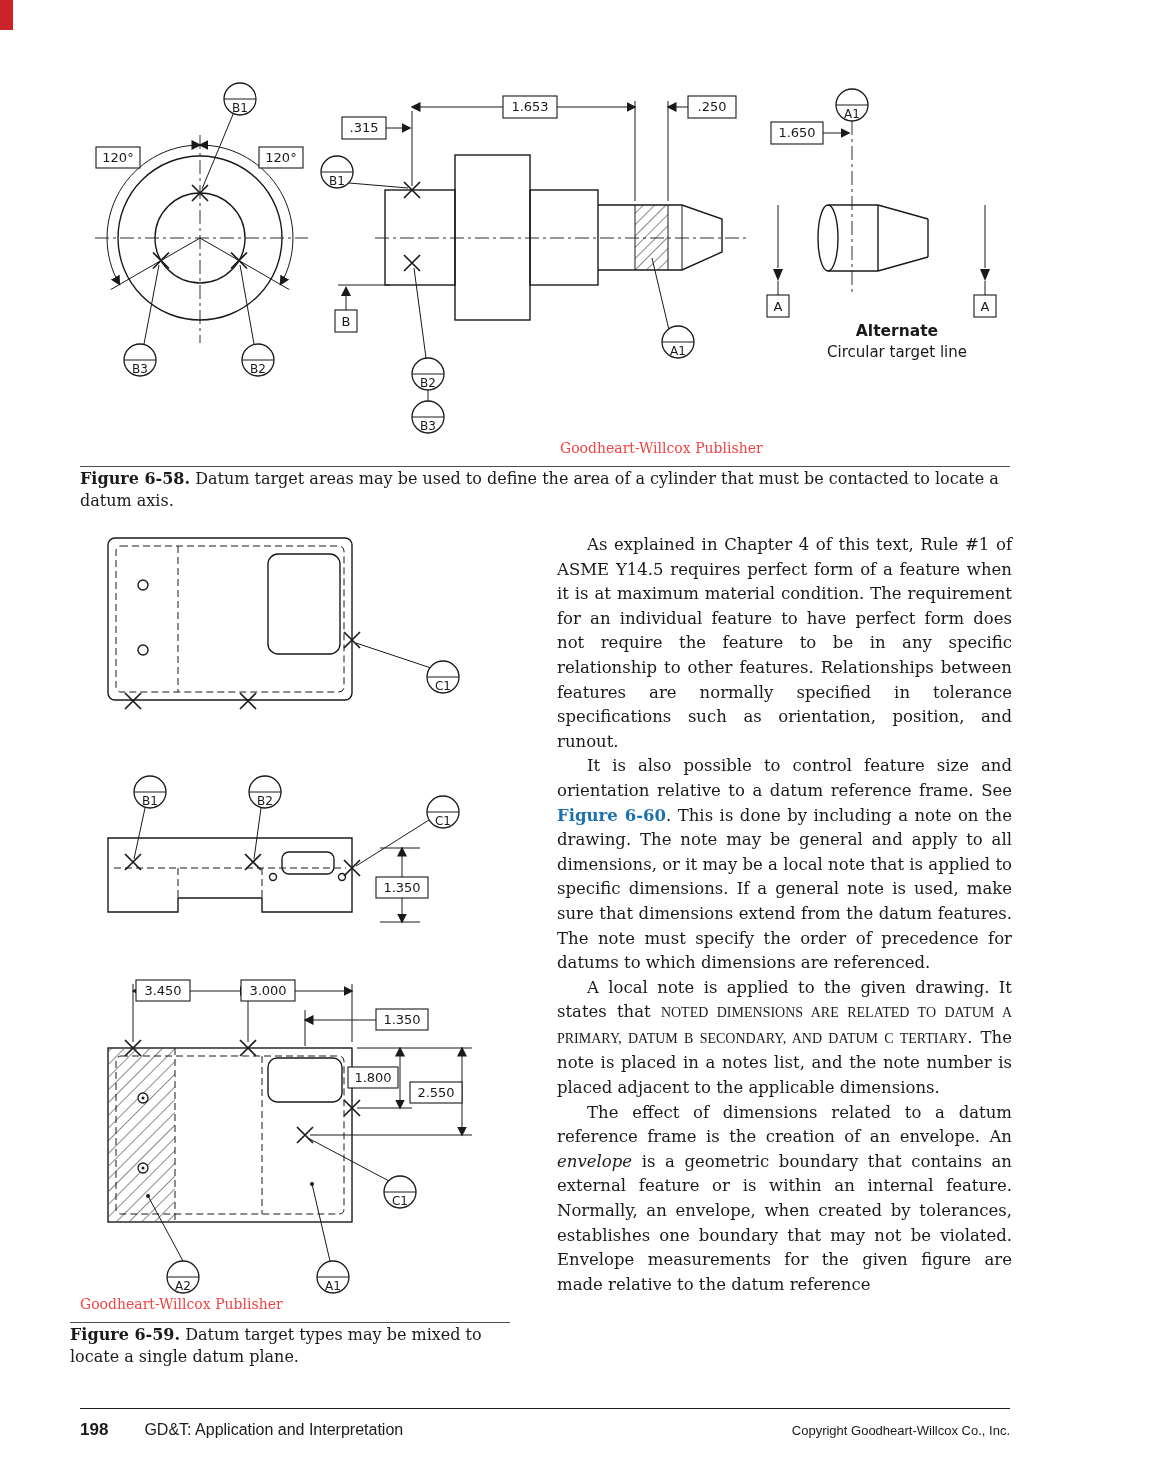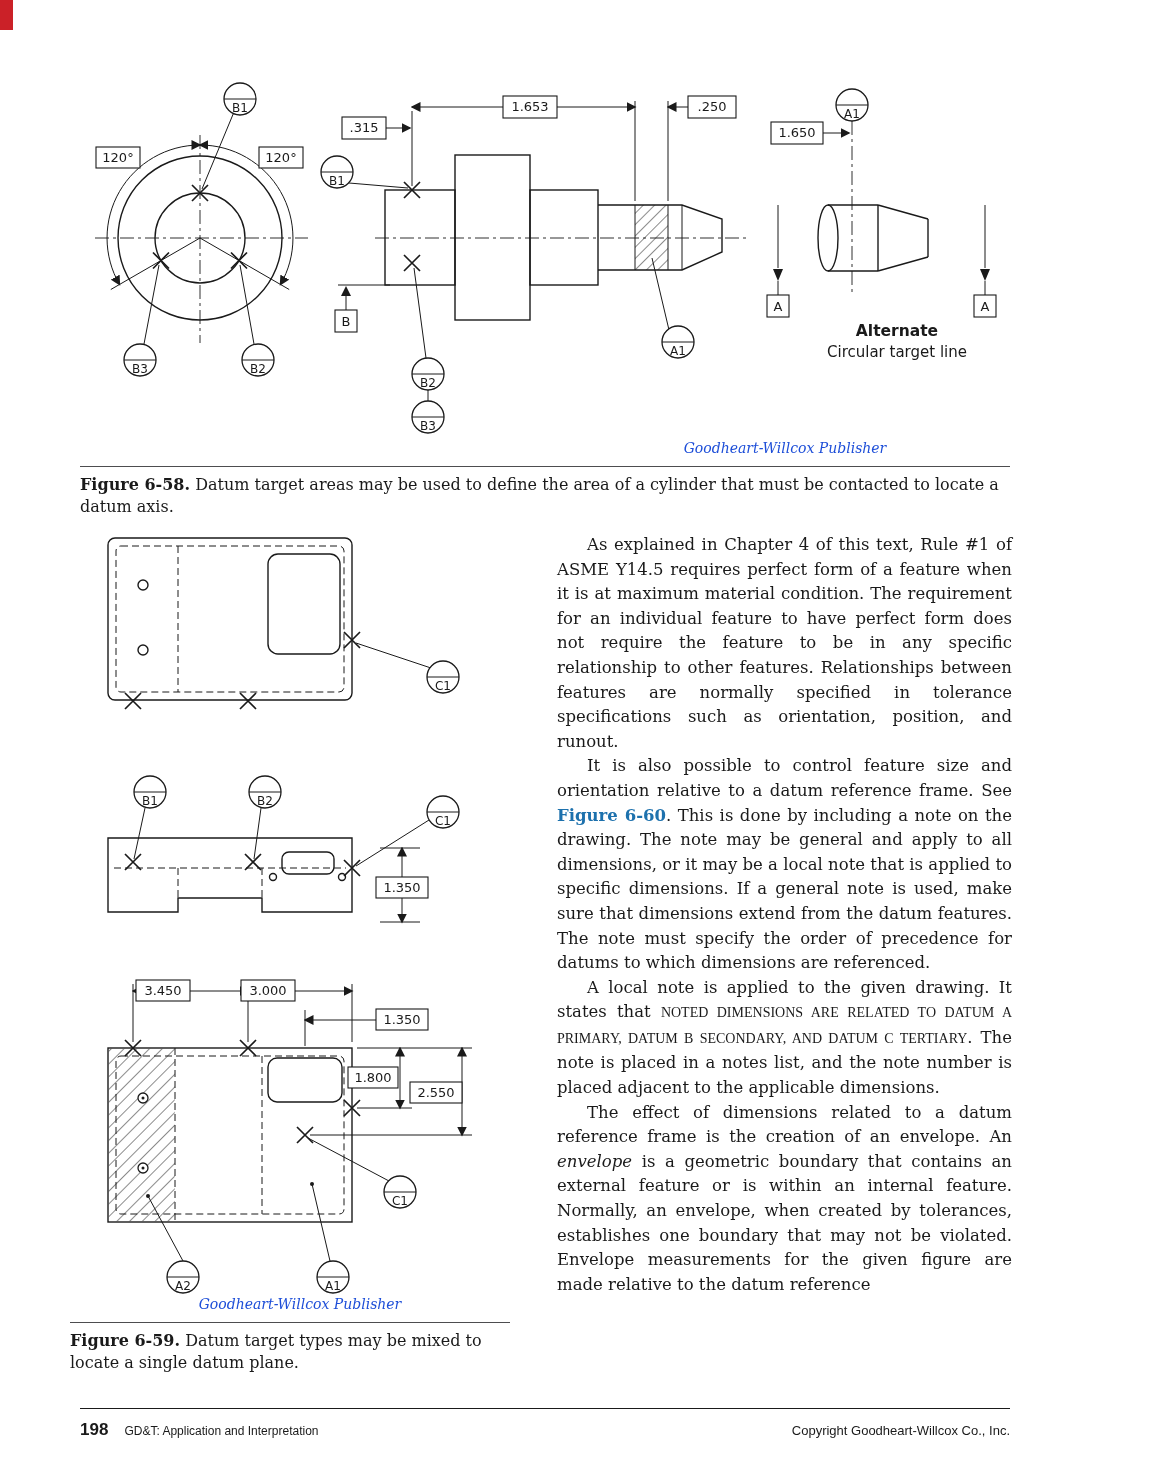--- a/index.html
+++ b/index.html
@@ -17,31 +17,31 @@
   .cl   { fill:none; stroke:#1a1a1a; stroke-width:0.9; stroke-dasharray:14 4 3 4; }
   .x    { fill:none; stroke:#1a1a1a; stroke-width:1.7; }
   .bx   { fill:#ffffff; stroke:#1a1a1a; stroke-width:1.1; }
   .bal  { fill:#ffffff; stroke:#1a1a1a; stroke-width:1.3; }
   .dim  { font:13px "DejaVu Sans", sans-serif; fill:#1a1a1a; text-anchor:middle; }
   .bt   { font:12px "DejaVu Sans", sans-serif; fill:#1a1a1a; text-anchor:middle; }
   .ann  { font:15px "DejaVu Sans", sans-serif; fill:#1a1a1a; text-anchor:middle; }
   .annb { font:bold 15.5px "DejaVu Sans", sans-serif; fill:#1a1a1a; text-anchor:middle; }
 
   
-  .credit { font-style:italic; font-size:14px; color:#1d4ed8; text-align:center; }
-  .caption { font-size:16px; line-height:21.5px; border-top:1px solid #4d4d4f; padding-top:7px; }
+  .credit { font-size:14px; color:#ef4444; text-align:left; }
+  .caption { font-size:16px; line-height:21.5px; border-top:1px solid #4d4d4f; padding-top:1px; }
   .cap-b { font-weight:bold; }
   .heading { font-size:21.5px; line-height:28px; font-weight:bold; color:#000; margin-bottom:7px; }
   .bodycol p { font-size:16.5px; line-height:24.6px; text-align:justify; text-indent:30px; }
   .xref { color:#1d71ad; font-weight:bold; cursor:pointer; }
   .note-caps { font-family:Liberation Serif, serif; font-size:14px; }
   .footer-rule { border-top:1.5px solid #1a1a1a; }
   .footer { display:flex; align-items:baseline; font-family:Liberation Sans, sans-serif; }
   .pg { font-weight:bold; font-size:17px; }
-  .ftitle { font-size:12px; margin-left:16px; flex:1; }
+  .ftitle { font-size:16px; margin-left:36px; flex:1; }
   .fcopy { font-size:13px;margin-left:44px; }
   .red-mark { background:#cb2128; }
 </style>
 </head>
 <body>
 
 <div class="abs red-mark" style="left:0;top:0;width:13px;height:30px"></div>
 
 <svg class="abs" style="left:80px;top:55px" width="930" height="392" viewBox="0 0 930 392">
   <defs>

